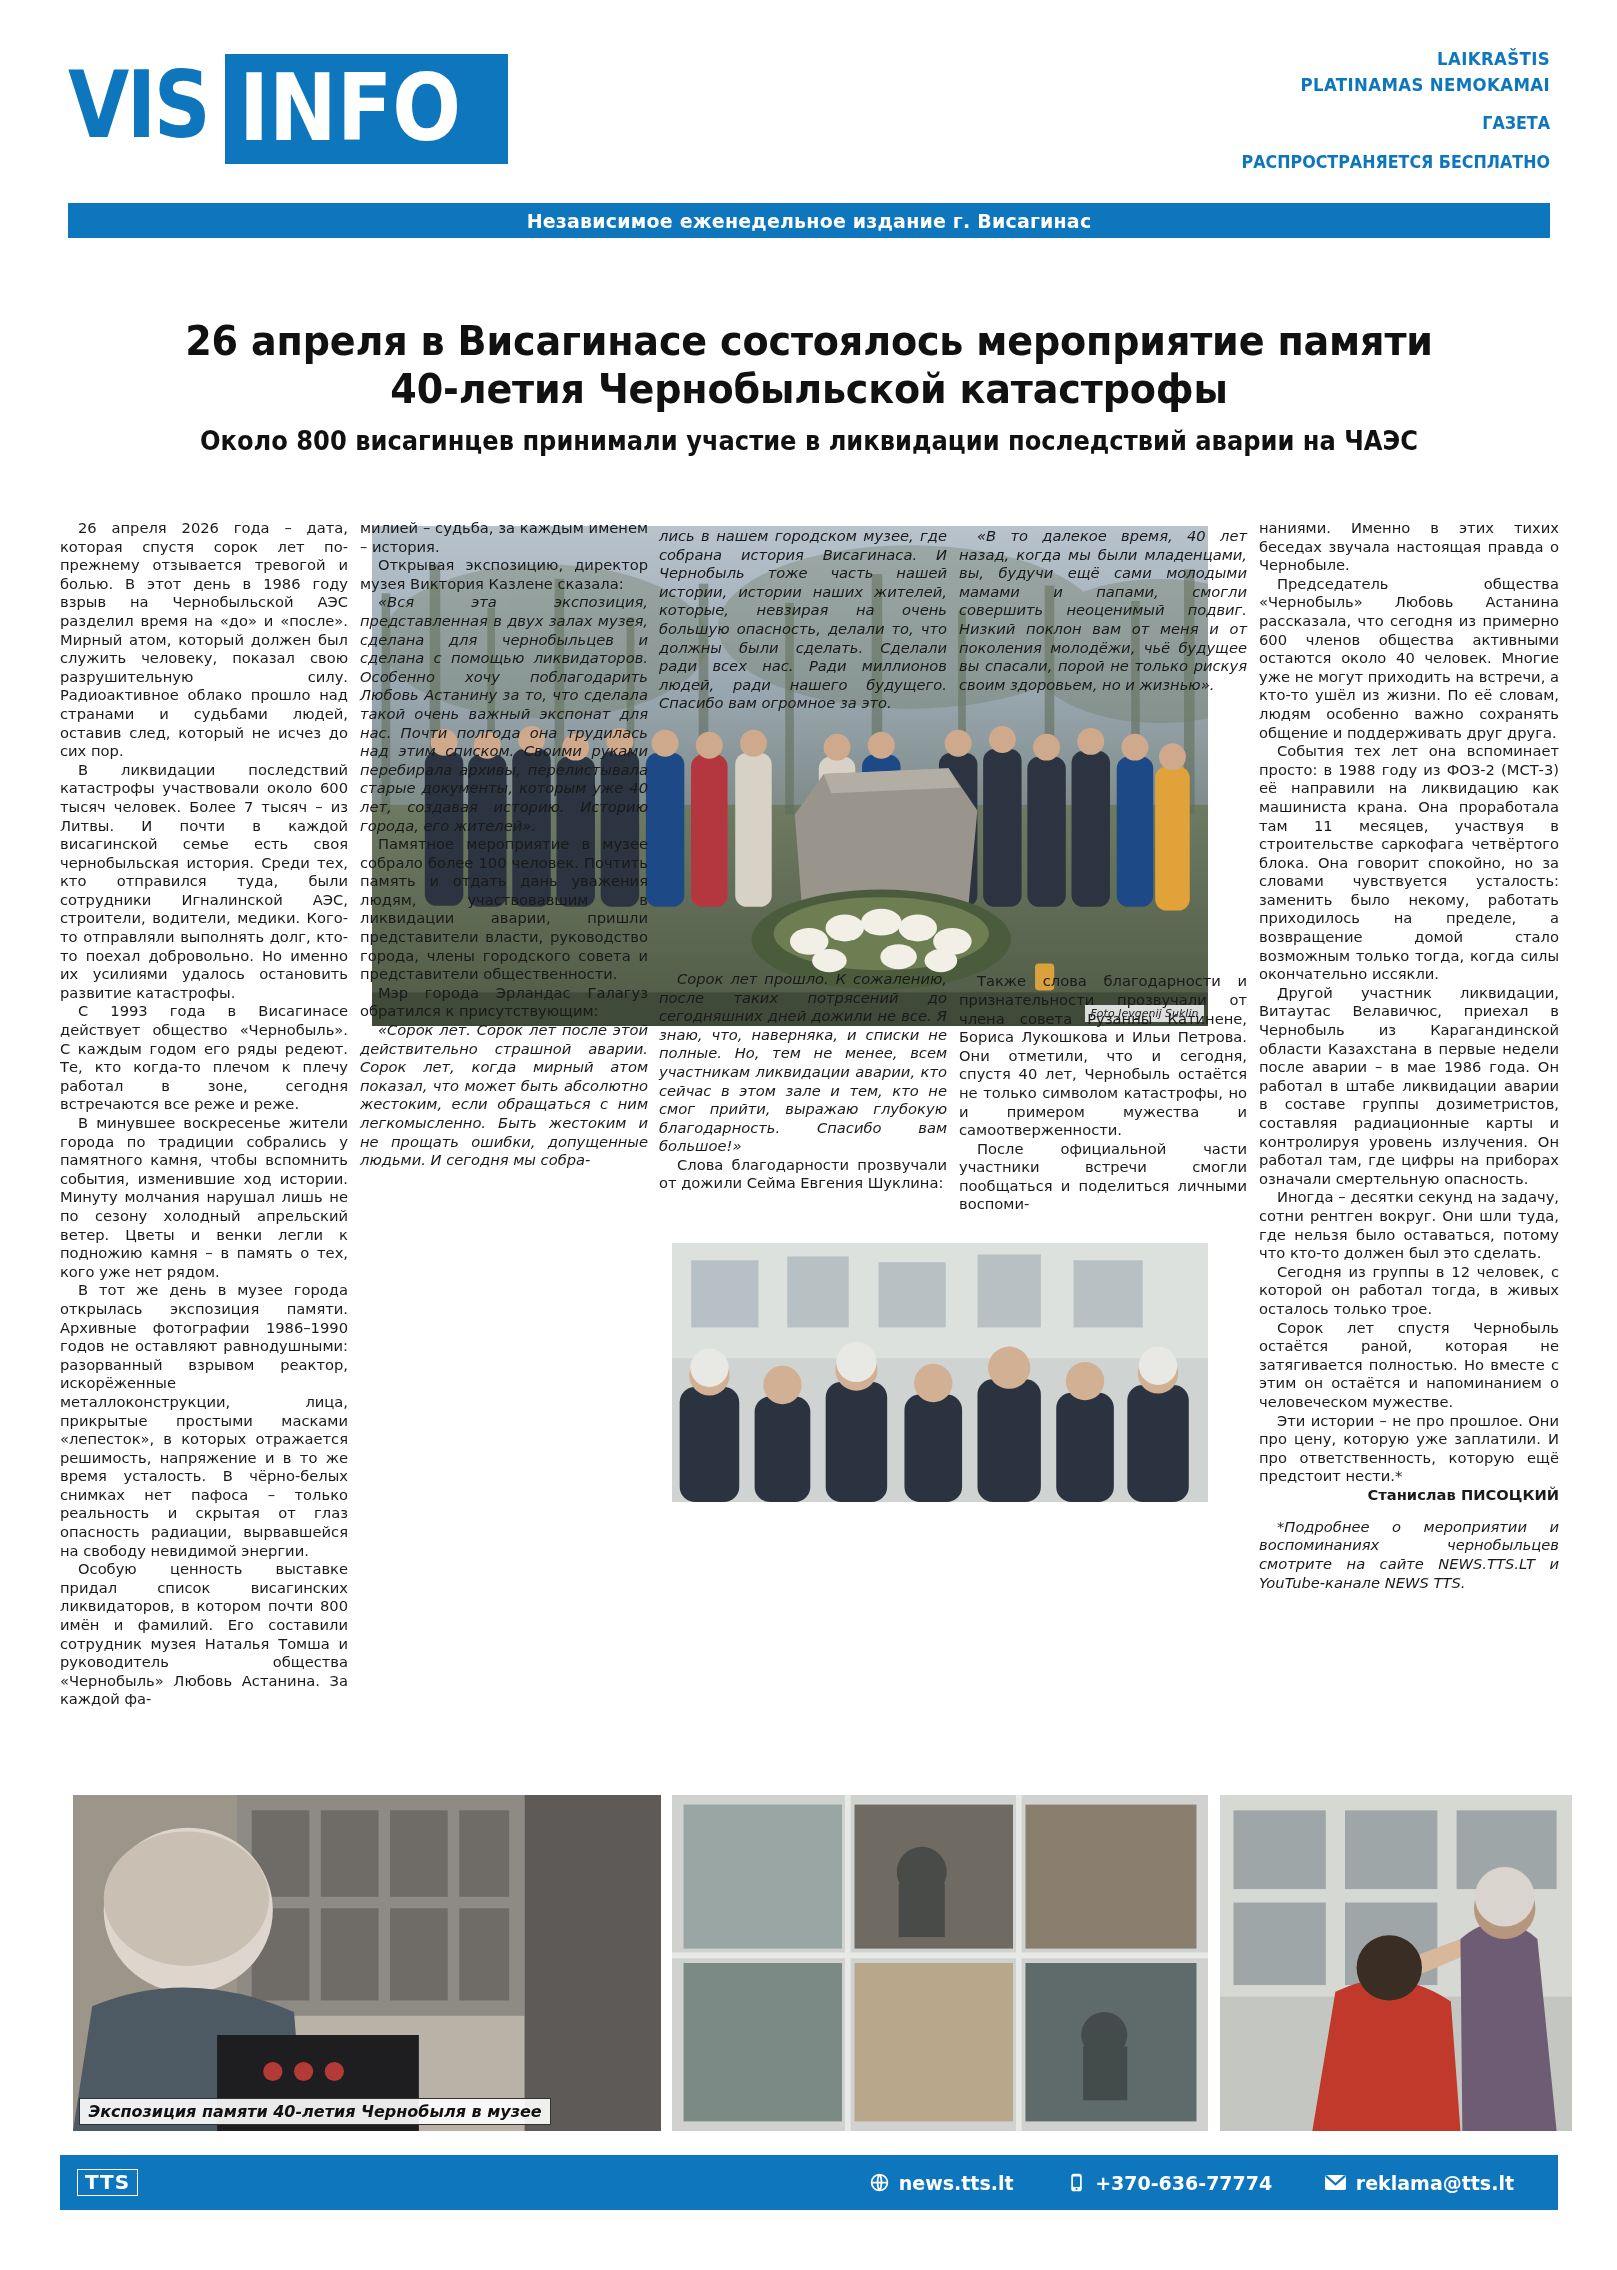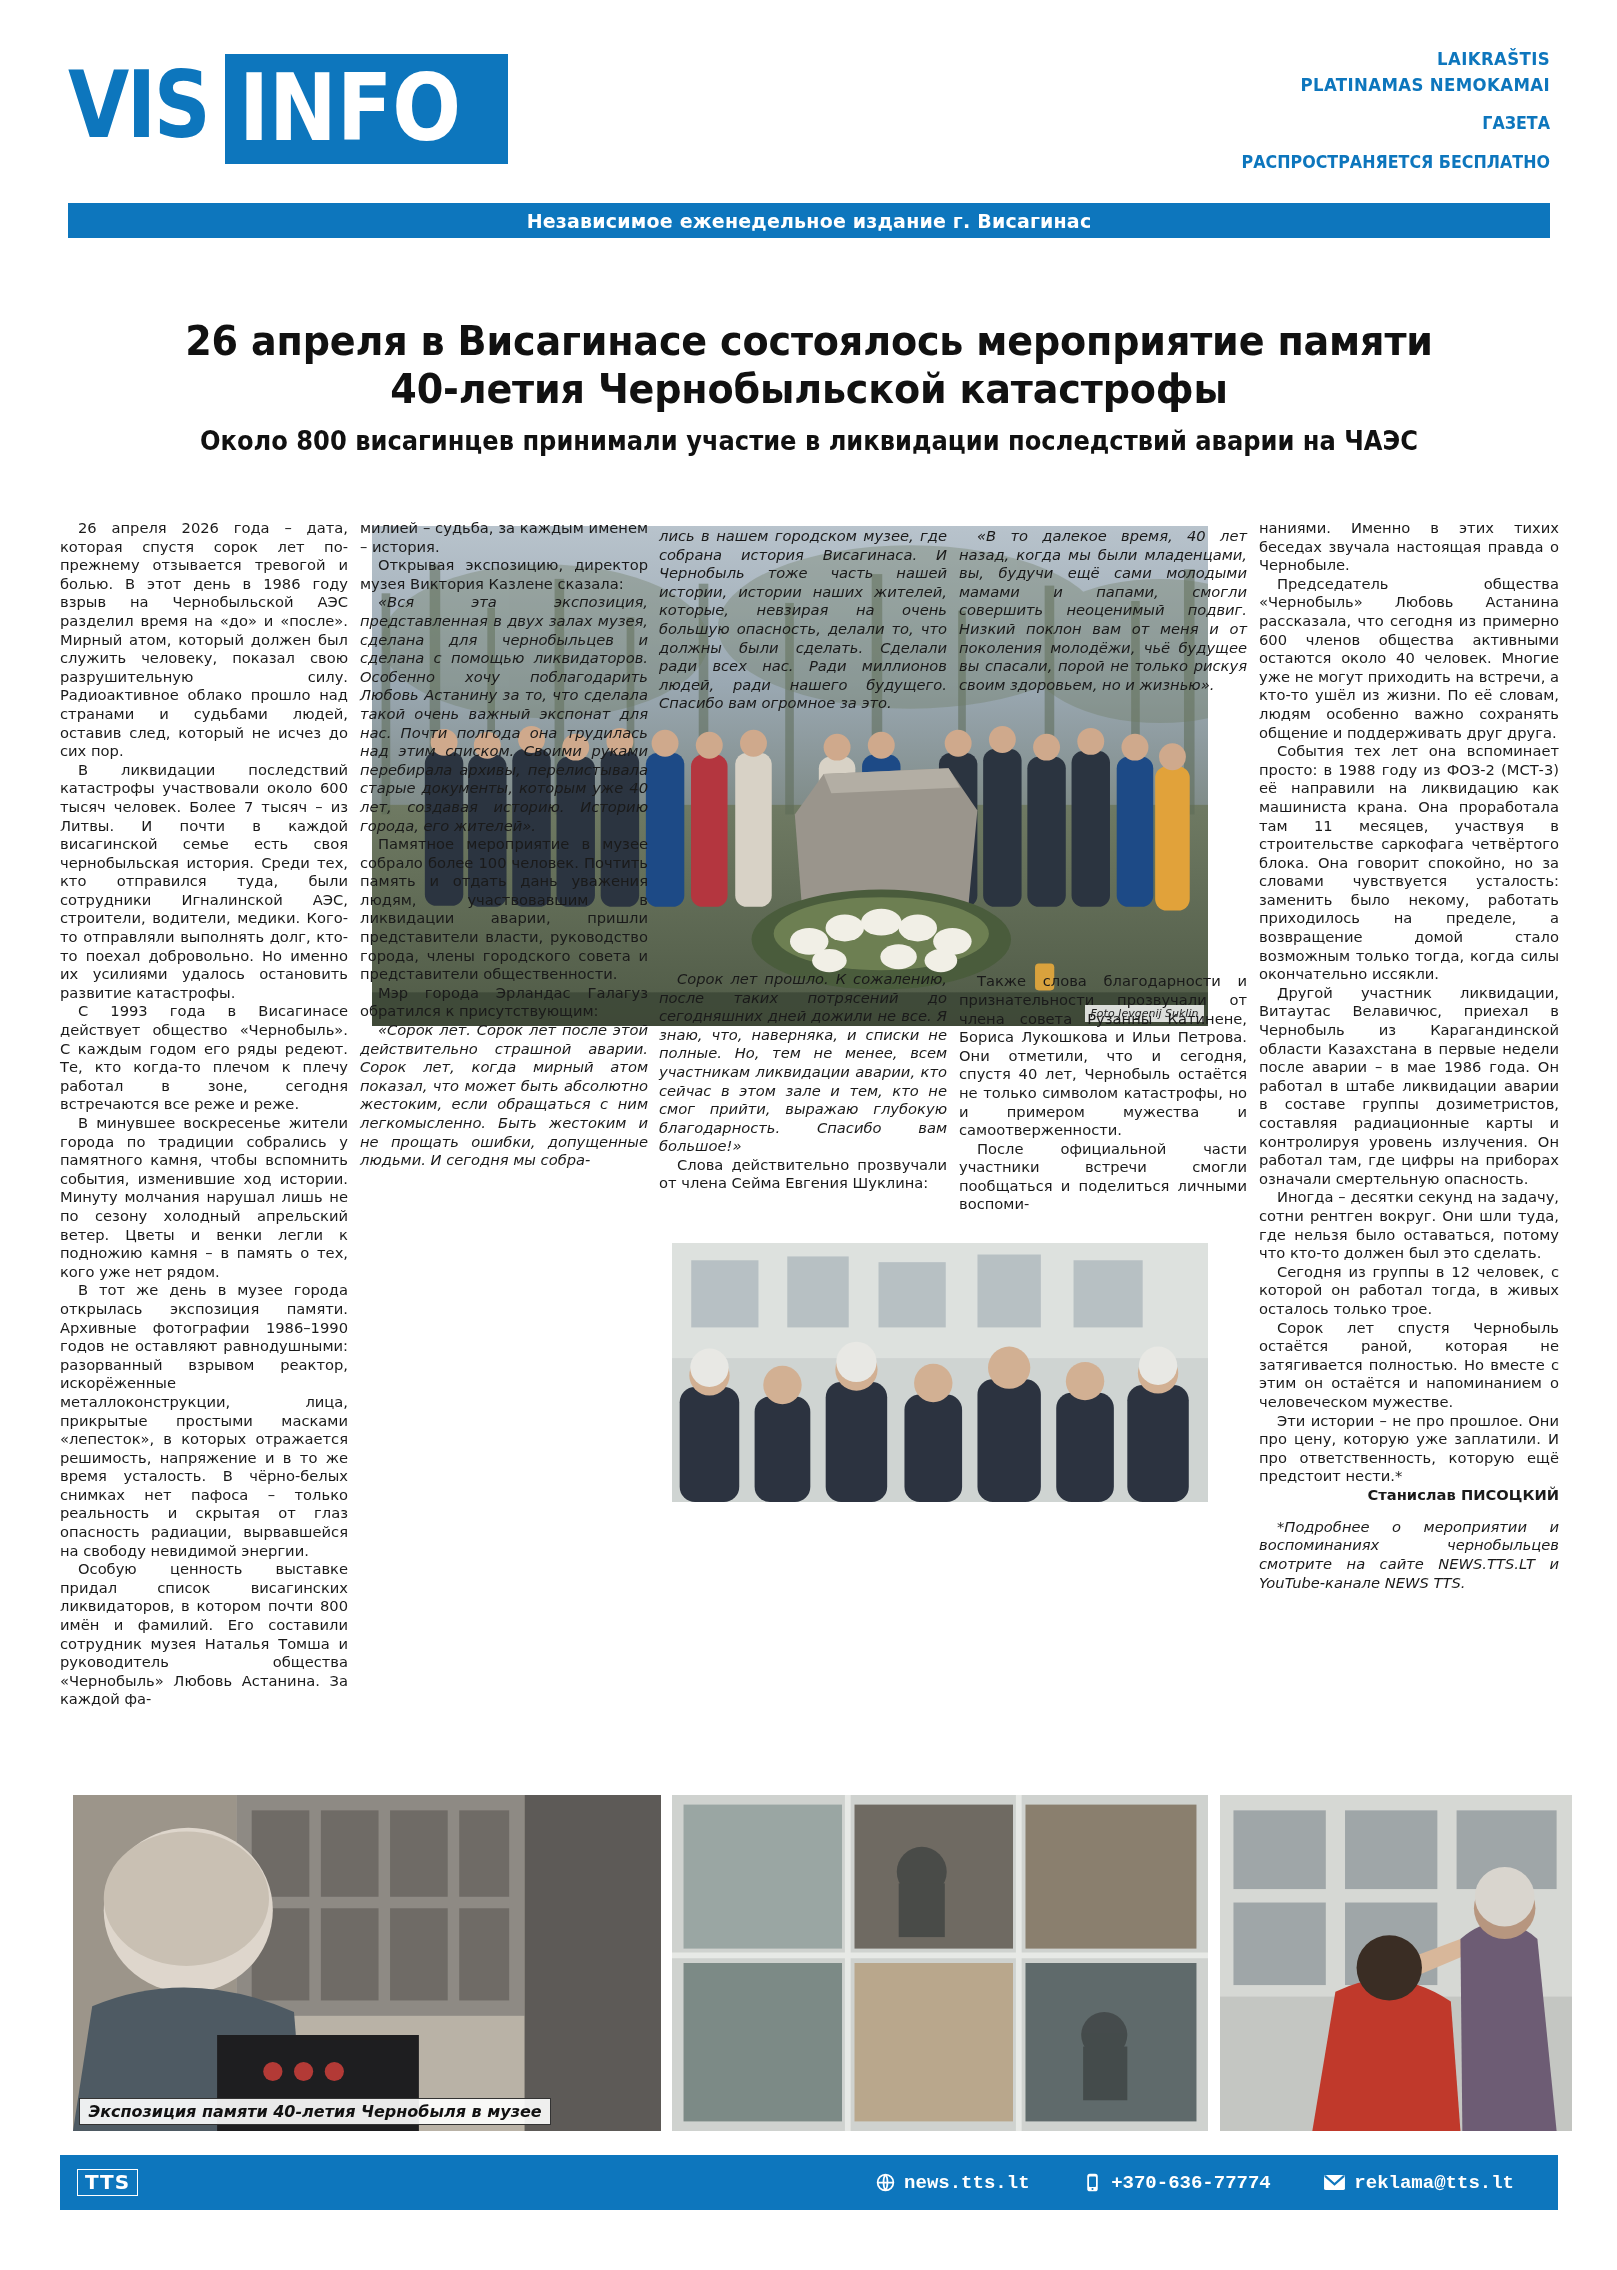--- a/index.html
+++ b/index.html
@@ -98,21 +98,21 @@
 
   
   .footer {
     position:absolute; left:60px; right:60px; bottom:60px; height:55px;
     background:#0d76bd; color:#fff; display:flex; align-items:center;
   }
   .tts-logo {
     margin-left:17.3px; border:1.9px solid #fff; padding:1.9px 6.7px;
     font-weight:700; font-size:20px; letter-spacing:1px; line-height:21px;
   }
-  .foot-items { margin-left:auto; display:flex; gap:52px; padding-right:44px;font-family:Liberation Mono, monospace; }
+  .foot-items { margin-left:auto; display:flex; gap:52px; padding-right:44px; }
   .foot-item { display:flex; align-items:center; gap:8.6px; font-size:19px; font-weight:700; }
   .foot-item svg { display:block; }
 </style>
 </head>
 <body>
 
 <div class="page">
 
   <div class="masthead">
 
@@ -373,21 +373,21 @@
       <p class="it">«Вся эта экспозиция, представленная в двух залах музея, сделана для чернобыльцев и сделана с помощью ликвидаторов. Особенно хочу поблагодарить Любовь Астанину за то, что сделала такой очень важный экспонат для нас. Почти полгода она трудилась над этим списком. Своими руками перебирала архивы, перелистывала старые документы, которым уже 40 лет, создавая историю. Историю города, его жителей».</p>
       <p>Памятное мероприятие в музее собрало более 100 человек. Почтить память и отдать дань уважения людям, участвовавшим в ликвидации аварии, пришли представители власти, руководство города, члены городского совета и представители общественности.</p>
       <p>Мэр города Эрландас Галагуз обратился к присутствующим:</p>
       <p class="it">«Сорок лет. Сорок лет после этой действительно страшной аварии. Сорок лет, когда мирный атом показал, что может быть абсолютно жестоким, если обращаться с ним легкомысленно. Быть жестоким и не прощать ошибки, допущенные людьми. И сегодня мы собра-</p>
     </div>
 
     <div class="col" id="c3">
       <p class="noind it">лись в нашем городском музее, где собрана история Висагинаса. И Чернобыль тоже часть нашей истории, истории наших жителей, которые, невзирая на очень большую опасность, делали то, что должны были сделать. Сделали ради всех нас. Ради миллионов людей, ради нашего будущего. Спасибо вам огромное за это.</p>
       <div style="height:257px"></div>
       <p class="it">Сорок лет прошло. К сожалению, после таких потрясений до сегодняшних дней дожили не все. Я знаю, что, наверняка, и списки не полные. Но, тем не менее, всем участникам ликвидации аварии, кто сейчас в этом зале и тем, кто не смог прийти, выражаю глубокую благодарность. Спасибо вам большое!»</p>
-      <p>Слова действительно прозвучали от члена Сейма Евгения Шуклина:</p>
+      <p>Слова благодарности прозвучали от дожили Сейма Евгения Шуклина:</p>
     </div>
 
     <div class="col" id="c4">
       <p class="it">«В то далекое время, 40 лет назад, когда мы были младенцами, вы, будучи ещё сами молодыми мамами и папами, смогли совершить неоценимый подвиг. Низкий поклон вам от меня и от поколения молодёжи, чьё будущее вы спасали, порой не только рискуя своим здоровьем, но и жизнью».</p>
       <div style="height:278px"></div>
       <p>Также слова благодарности и признательности прозвучали от члена совета Рузанны Катинене, Бориса Лукошкова и Ильи Петрова. Они отметили, что и сегодня, спустя 40 лет, Чернобыль остаётся не только символом катастрофы, но и примером мужества и самоотверженности.</p>
       <p>После официальной части участники встречи смогли пообщаться и поделиться личными воспоми-</p>
     </div>
 
     <div class="col" id="c5">

